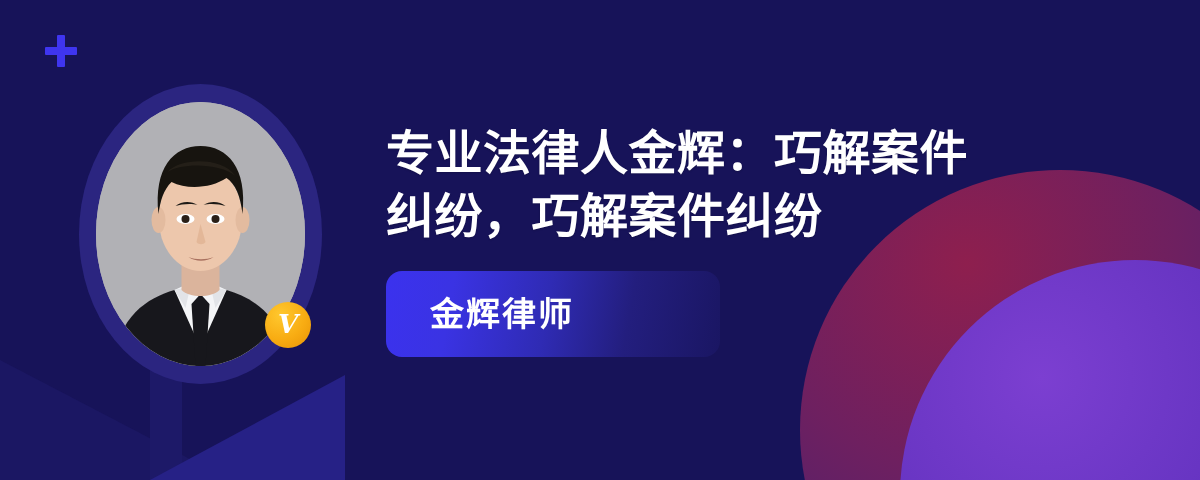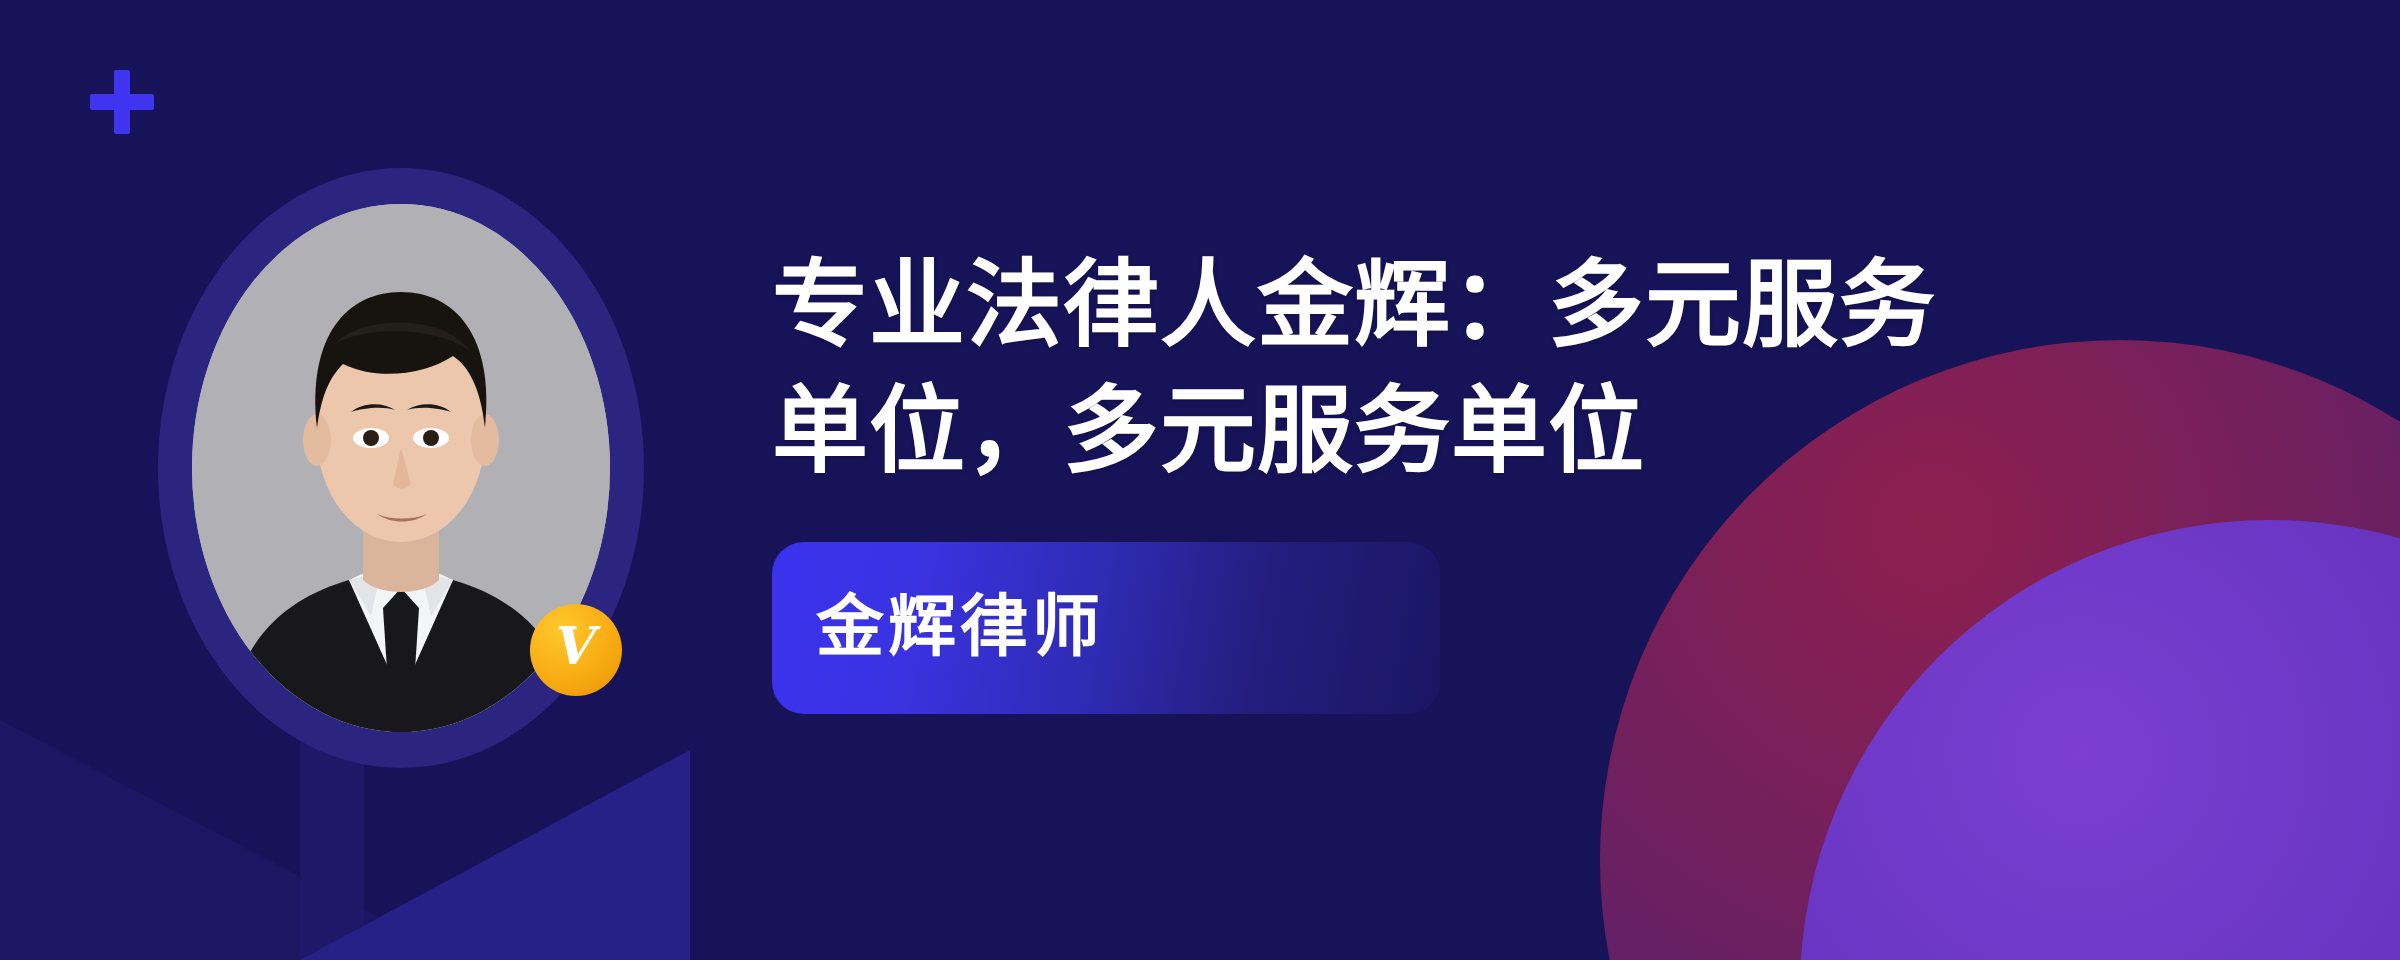--- a/index.html
+++ b/index.html
@@ -180,21 +180,21 @@
     text-shadow: 0 1px 2px rgba(0,0,0,0.18);
   }
 
   .name-badge {
     margin-top: 22px;
     display: inline-flex;
     align-items: center;
     width: 334px;
     height: 86px;
     box-sizing: border-box;
-    padding-left: 22px;
+    padding-left: 44px;
     border-radius: 16px;
     background: linear-gradient(100deg, #3b32ee 0%, #3a33e3 20%, #2f2bb4 48%, #231e7e 72%, #1a1663 100%);
   }
 
   .name-badge .name-text {
     color: #ffffff;
     font-size: 34px;
     font-weight: 700;
     letter-spacing: 2px;
     line-height: 1;
@@ -252,19 +252,19 @@
 
         <path d="M93 155 C100 160 111 160 118 155 C111 158 100 158 93 155 Z" fill="#a9715f"></path>
       </svg>
     </div>
     <div class="verified-badge">
       <span class="v-glyph">V</span>
     </div>
   </div>
 
   <div class="content">
-    <h1 class="headline">专业法律人金辉：多元服务单位，多元服务单位</h1>
+    <h1 class="headline">专业法律人金辉：巧解案件纠纷，巧解案件纠纷</h1>
     <div class="name-badge">
       <span class="name-text">金辉律师</span>
     </div>
   </div>
 
 </div>
 
 </body></html>

